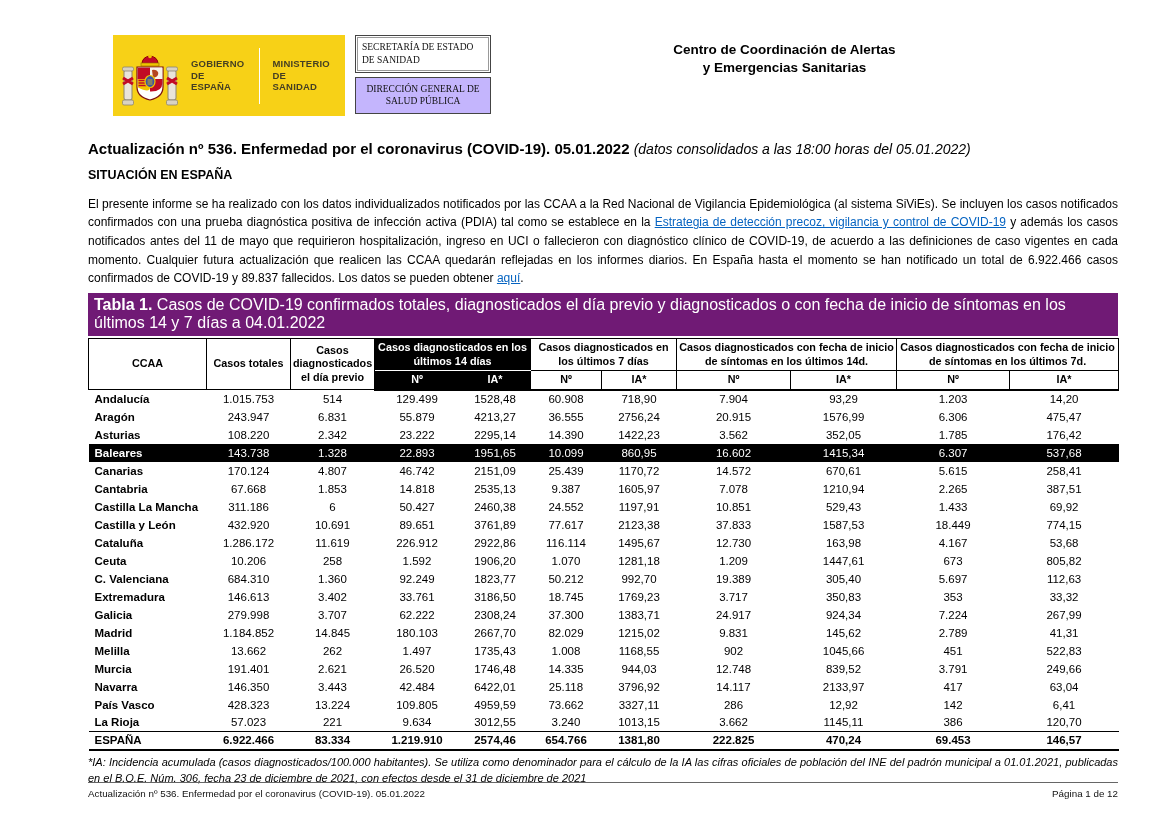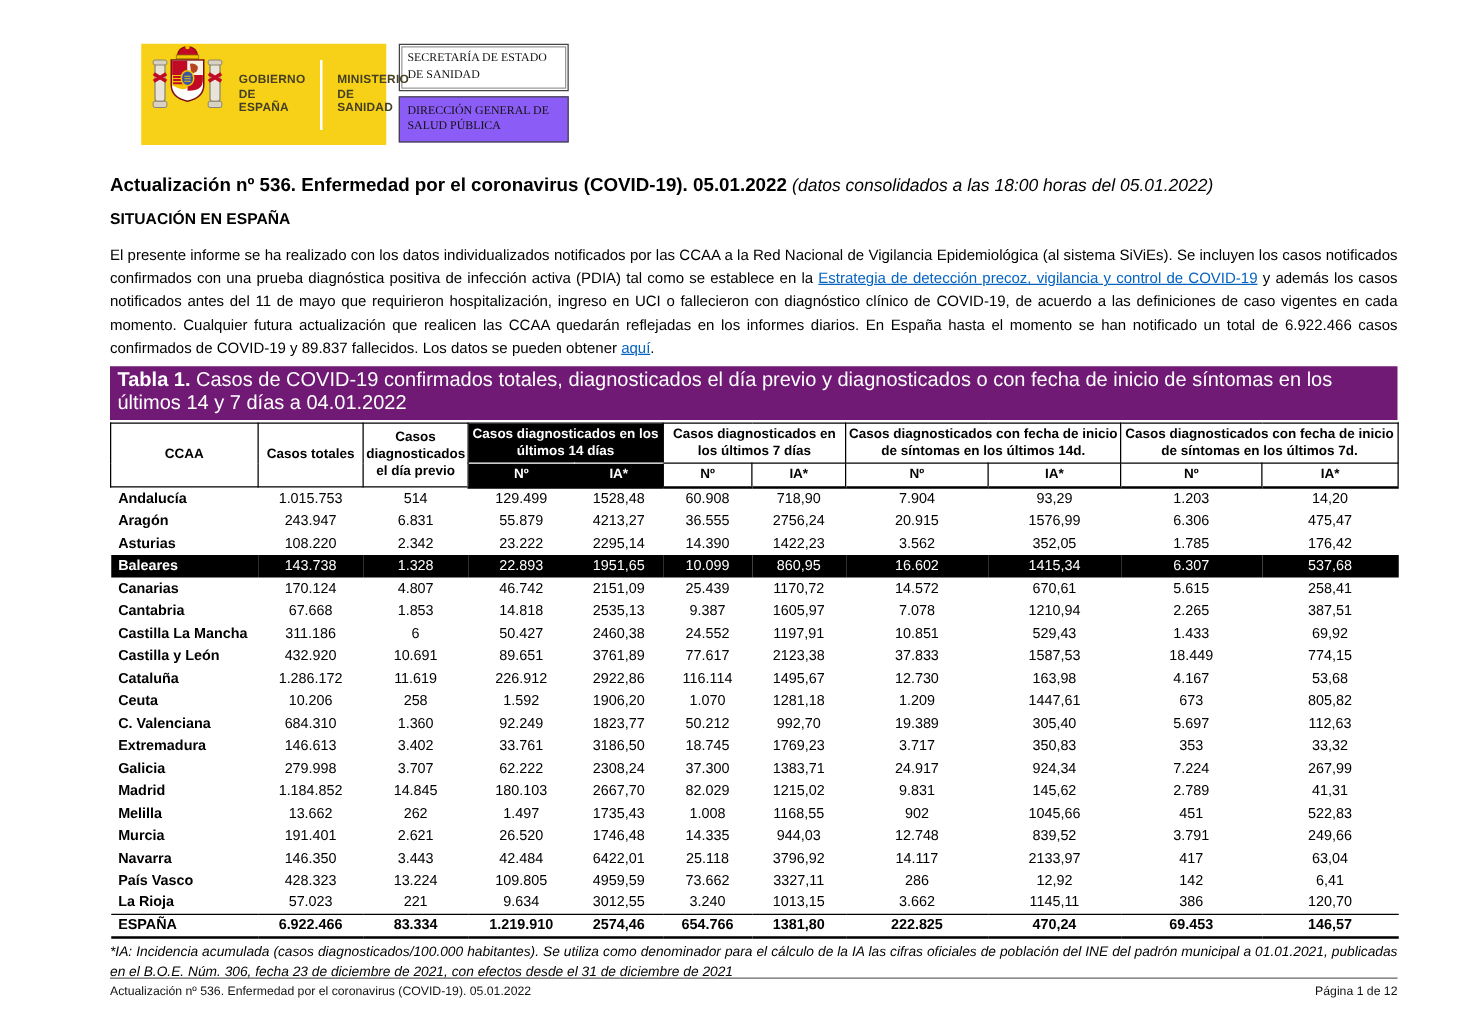--- a/index.html
+++ b/index.html
@@ -2,29 +2,29 @@
 <html lang="es"><head>
 <meta charset="utf-8">
 <style>
   * { margin: 0; padding: 0; box-sizing: border-box; }
   html, body { width: 1169px; height: 826px; background: #fff; overflow: hidden; }
   body { font-family: "Liberation Sans", sans-serif; color: #000; position: relative; }
   .page { position: relative; width: 1030px; margin-left: 88px; }
 
   
   .hdr { display: flex; align-items: flex-start; margin-top: 35px; margin-left: 25px; }
-  .govlogo { width: 196px; height: 81px; background: #f7d117; display: flex; align-items: flex-start; position: relative; flex-shrink: 0; }
+  .govlogo { width: 232px; height: 81px; background: #f7d117; display: flex; align-items: flex-end; position: relative; flex-shrink: 0; }
   .coat { margin-left: 8px; flex-shrink: 0; }
   .govtext { display: flex; align-items: center; height: 100%; }
   .govcol { font-size: 9.5px; font-weight: bold; color: #453f23; line-height: 1.25; white-space: pre-line; padding: 0 12px; letter-spacing: .2px; }
   .govdivider { width: 1.5px; height: 56px; background: #fff; }
   .deptboxes { width: 136px; margin-left: 10px; display: flex; flex-direction: column; gap: 4px; }
   .deptbox { border: 1px solid #444; font-family: "Liberation Serif", serif; font-size: 9.5px; line-height: 1.35; padding: 5px 6px; color: #111; min-height: 37px; }
   .deptbox.b1 { background: #fff; outline: 1px solid #999; outline-offset: -3px;}
-  .deptbox.b2 { background: #8b5cf6; }
+  .deptbox.b2 { background: #c4b5fd; text-align: center; }
   .ccaes { flex: 1; text-align: center; font-size: 13.5px; font-weight: bold; margin-top: 6px; margin-left: -40px; white-space: pre-line; line-height: 1.35; }
 
   
   .title-line { margin-top: 23px; font-size: 15px; line-height: 1.3; }
   .title-line .main { font-weight: bold; }
   .title-line .note { font-style: italic; font-size: 14px; }
   .section-title { margin-top: 9px; font-size: 12.5px; font-weight: bold; }
 
   
   .intro { margin-top: 13px; font-size: 12px; line-height: 1.56; text-align: justify; }
@@ -87,20 +87,22 @@
 DE ESPAÑA</div>
         <div class="govdivider"></div>
         <div class="govcol">MINISTERIO
 DE SANIDAD</div>
       </div>
     </div>
     <div class="deptboxes">
       <div class="deptbox b1">SECRETARÍA DE ESTADO DE SANIDAD</div>
       <div class="deptbox b2">DIRECCIÓN GENERAL DE SALUD PÚBLICA</div>
     </div>
+    <div class="ccaes">Centro de Coordinación de Alertas
+y Emergencias Sanitarias</div>
   </div>
 
   <div class="title-line">
     <span class="main">Actualización nº 536. Enfermedad por el coronavirus (COVID-19). 05.01.2022 </span><span class="note">(datos consolidados a las 18:00 horas del 05.01.2022)</span>
   </div>
   <div class="section-title">SITUACIÓN EN ESPAÑA</div>
 
   <div class="intro">
     <span>El presente informe se ha realizado con los datos individualizados notificados por las CCAA a la Red Nacional de Vigilancia Epidemiológica (al sistema SiViEs). Se incluyen los casos notificados confirmados con una prueba diagnóstica positiva de infección activa (PDIA) tal como se establece en la </span><a>Estrategia de detección precoz, vigilancia y control de COVID-19</a><span> y además los casos notificados antes del 11 de mayo que requirieron hospitalización, ingreso en UCI o fallecieron con diagnóstico clínico de COVID-19, de acuerdo a las definiciones de caso vigentes en cada momento. Cualquier futura actualización que realicen las CCAA quedarán reflejadas en los informes diarios. En España hasta el momento se han notificado un total de 6.922.466 casos confirmados de COVID-19 y 89.837 fallecidos. Los datos se pueden obtener </span><a>aquí</a><span>.</span>
   </div>

